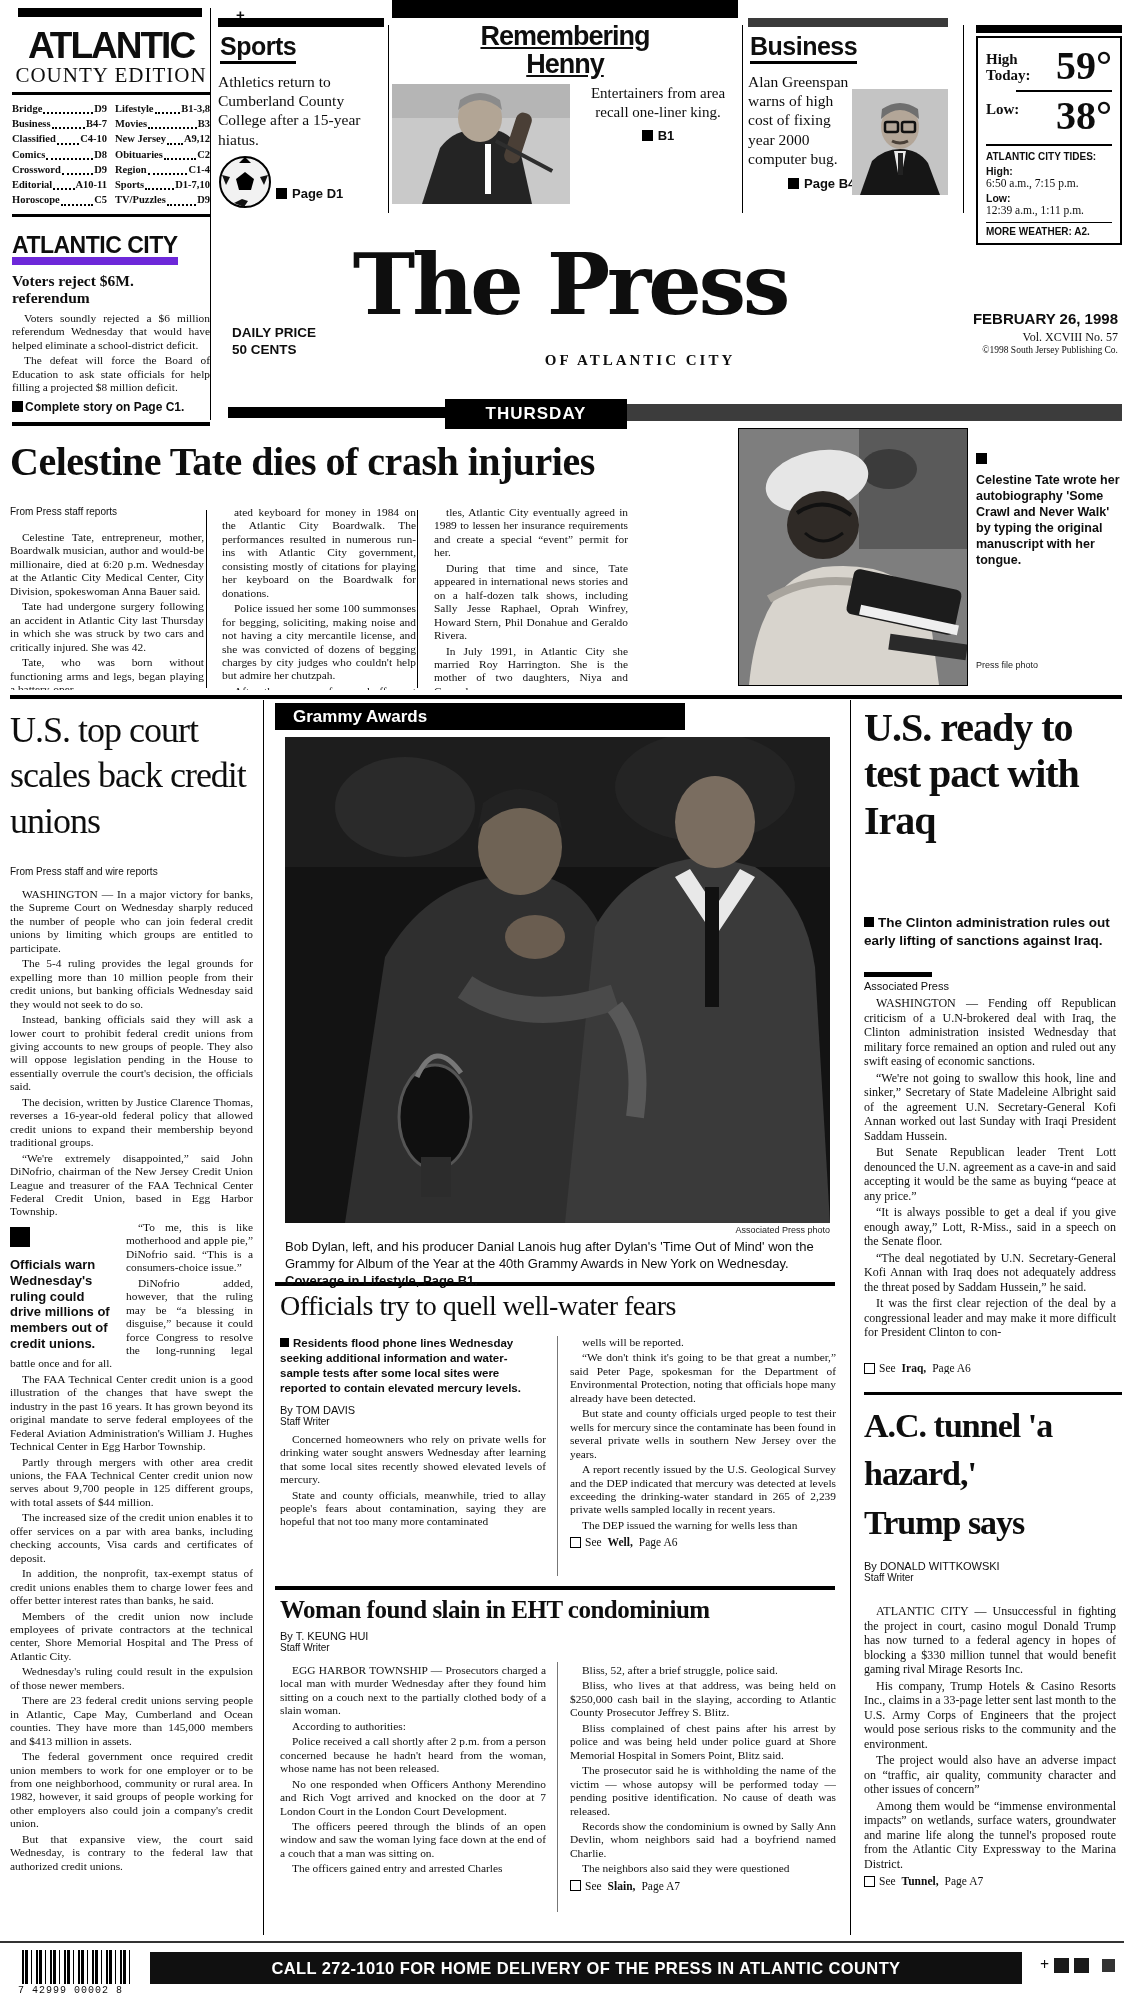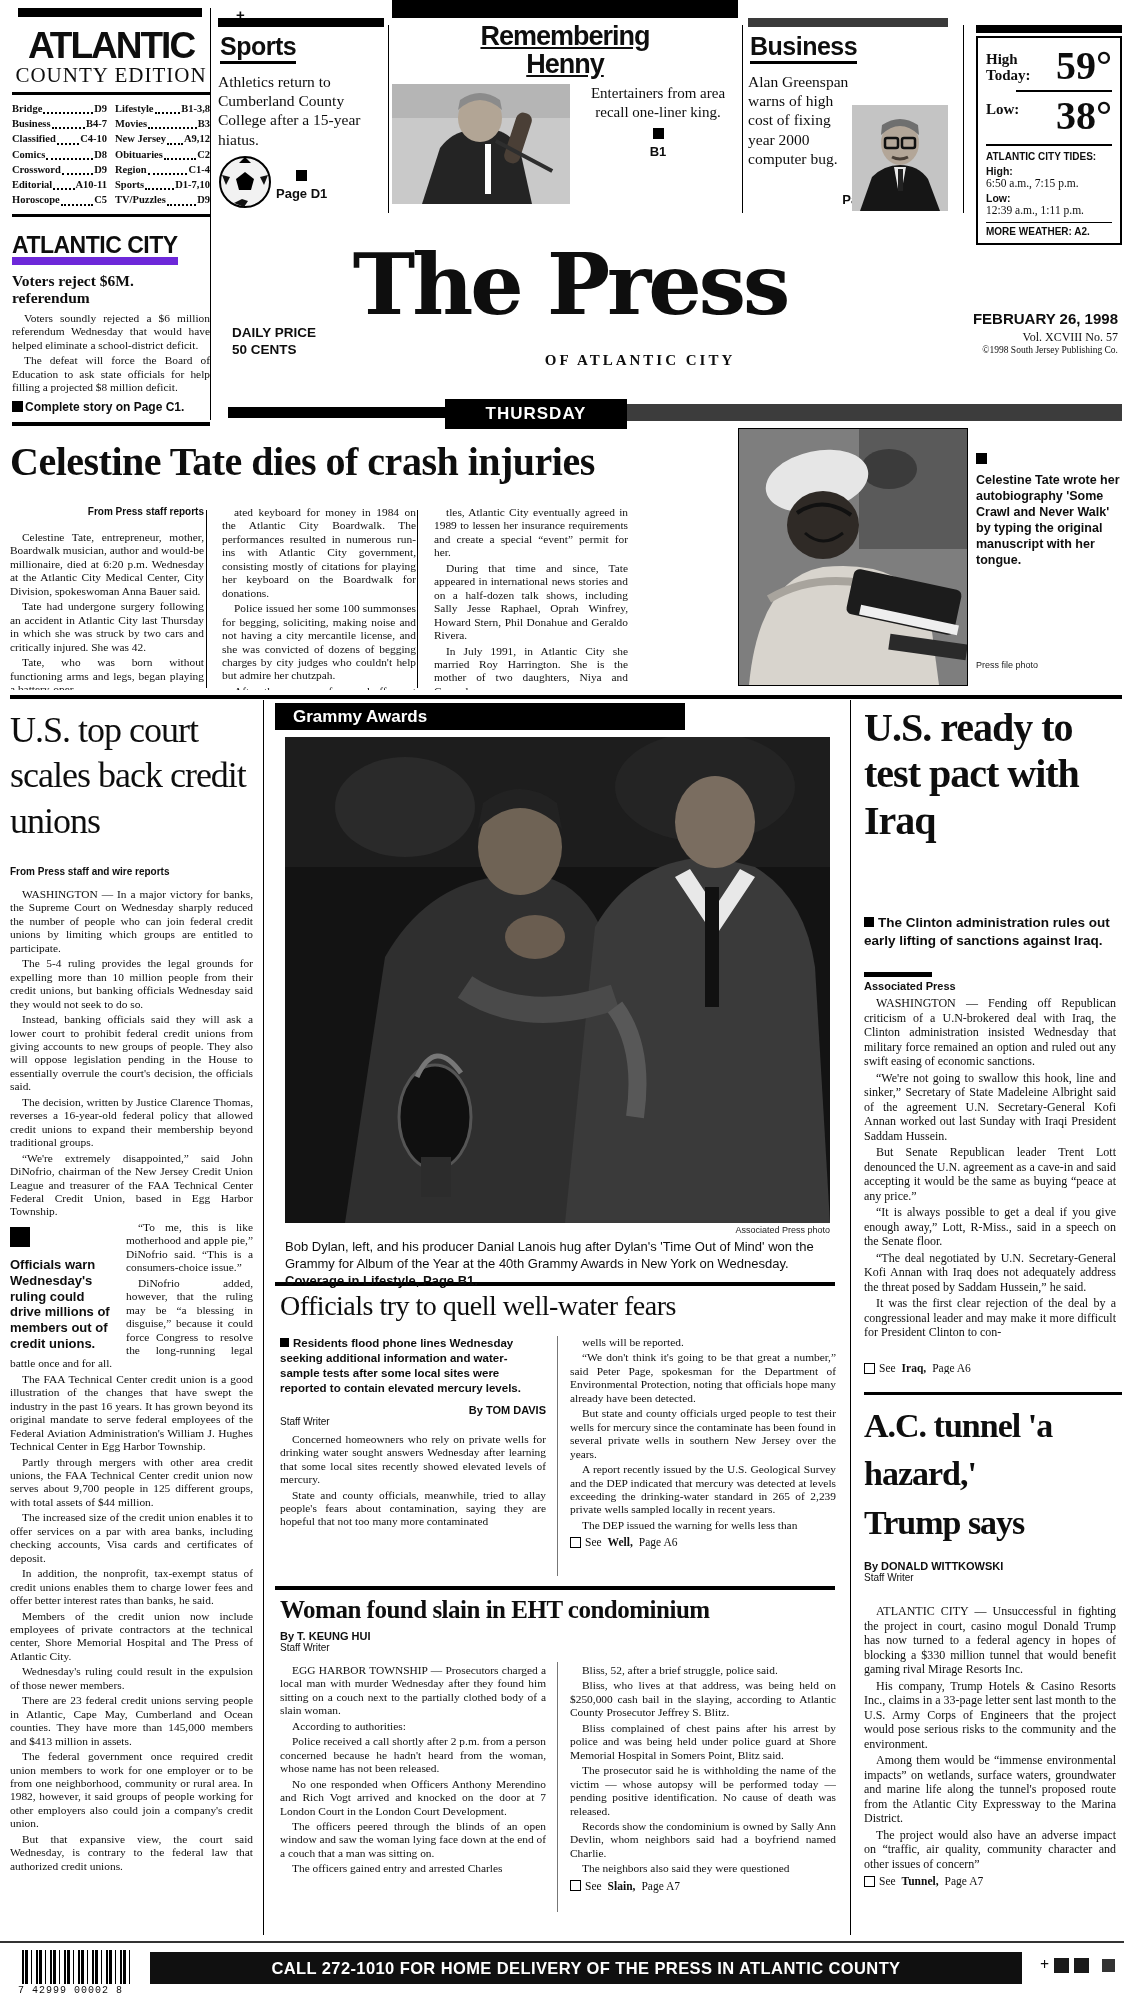--- a/index.html
+++ b/index.html
@@ -25,21 +25,21 @@
   .ear-headline{font-size:15.5px;font-weight:bold;margin:7px 0 6px 0;line-height:1.1;}
   p.body{font-size:11.4px;line-height:1.18;text-align:justify;text-indent:12px;margin:0 0 2px 0;}
   .ref-line{font-family:"Liberation Sans",sans-serif;font-weight:bold;font-size:12px;margin-top:5px;
             display:flex;align-items:center;gap:2px;}
   .sq{width:11px;height:11px;background:#000;display:inline-block;flex:none;}
   
   .promo-title{font-family:"Liberation Sans",sans-serif;font-weight:bold;font-size:25px;letter-spacing:-.5px;
                border-bottom:3px solid #000;display:inline-block;line-height:1.1;margin:6px 0 8px 2px;}
   .promo-blurb{font-size:15.5px;line-height:1.25;}
   .promo-ref{font-family:"Liberation Sans",sans-serif;font-weight:bold;font-size:13px;display:flex;
-             align-items:center;gap:5px;flex-direction:column;}
+             align-items:center;gap:5px;}
   
   .weather{left:976px;top:36px;width:146px;border:2px solid #000;padding:8px 8px 6px 8px;box-sizing:border-box;background:#fff;}
   .w-row{display:flex;align-items:flex-start;justify-content:space-between;}
   .w-label{font-weight:bold;font-size:15px;line-height:1.05;padding-top:6px;}
   .w-temp{font-weight:bold;font-size:40px;line-height:1.0;}
   .w-div{height:2px;background:#000;margin:4px 0 4px 30px;}
   .w-tides-title{font-family:"Liberation Sans",sans-serif;font-weight:bold;font-size:10px;margin-top:8px;}
   .w-tide-label{font-family:"Liberation Sans",sans-serif;font-weight:bold;font-size:10.5px;margin-top:3px;}
   .w-tide-val{font-size:11.5px;}
   .w-more{font-family:"Liberation Sans",sans-serif;font-weight:bold;font-size:10px;margin-top:6px;
@@ -50,21 +50,21 @@
   .paper-sub{left:480px;top:352px;width:320px;text-align:center;font-weight:bold;font-size:15px;letter-spacing:3px;}
   .price{left:232px;top:325px;font-family:"Liberation Sans",sans-serif;font-weight:bold;font-size:13.5px;line-height:1.25;}
   .dateblock{right:6px;top:310px;text-align:right;}
   .date-main{font-family:"Liberation Sans",sans-serif;font-weight:bold;font-size:15px;}
   .date-vol{font-size:12px;margin-top:3px;}
   .date-copy{font-size:9.5px;}
   .thursday{left:445px;top:399px;width:182px;height:30px;background:#000;color:#fff;
             font-family:"Liberation Sans",sans-serif;font-weight:bold;font-size:17px;letter-spacing:1px;
             display:flex;align-items:center;justify-content:center;}
   
-  .byline{font-family:"Liberation Sans",sans-serif;font-weight:bold;font-size:10px;text-align:right;}
+  .byline{font-family:"Liberation Sans",sans-serif;font-weight:normal;font-size:10px;}
   .byline2{font-family:"Liberation Sans",sans-serif;font-size:10px;}
   .jump{font-size:11.5px;display:flex;align-items:center;gap:4px;margin-top:4px;}
   .jump .box{width:9px;height:9px;border:1.5px solid #000;display:inline-block;flex:none;}
   .jump b{margin:0 2px;}
   .tate-headline{left:10px;top:438px;font-size:40px;font-weight:bold;letter-spacing:-.5px;white-space:nowrap;}
   .tate-cols{left:10px;top:506px;width:618px;display:flex;gap:18px;}
   .tate-col{flex:1;height:184px;overflow:hidden;}
   .caption-sans{font-family:"Liberation Sans",sans-serif;font-weight:bold;font-size:12.5px;line-height:1.28;}
   .photocredit{font-family:"Liberation Sans",sans-serif;font-size:9px;color:#222;}
   .cu-head{left:10px;top:708px;width:250px;font-size:36px;line-height:1.26;letter-spacing:-1px;}
@@ -486,22 +486,22 @@
   </div>
 
   <div class="abs tun-head">A.C. tunnel 'a hazard,' Trump says</div>
   <div class="abs" style="left:864px;top:1560px;">
     <div class="byline" style="font-size:11px;">By DONALD WITTKOWSKI</div>
     <div class="byline2">Staff Writer</div>
   </div>
   <div class="abs tun-body">
     <p>ATLANTIC CITY — Unsuccessful in fighting the project in court, casino mogul Donald Trump has now turned to a federal agency in hopes of blocking a $330 million tunnel that would benefit gaming rival Mirage Resorts Inc.</p>
     <p>His company, Trump Hotels &amp; Casino Resorts Inc., claims in a 33-page letter sent last month to the U.S. Army Corps of Engineers that the project would pose serious risks to the community and the environment.</p>
+    <p>The project would also have an adverse impact on “traffic, air quality, community character and other issues of concern”</p>
     <p>Among them would be “immense environmental impacts” on wetlands, surface waters, groundwater and marine life along the tunnel's proposed route from the Atlantic City Expressway to the Marina District.</p>
-    <p>The project would also have an adverse impact on “traffic, air quality, community character and other issues of concern”</p>
     <div class="jump">
         <span class="box"></span>
         <span>See</span>
         <b>Tunnel,</b>
         <span>Page A7</span>
       </div>
   </div>
 
   <div class="abs barcode"></div>
   <div class="abs barcode-digits">7 42999 00002 8</div>

